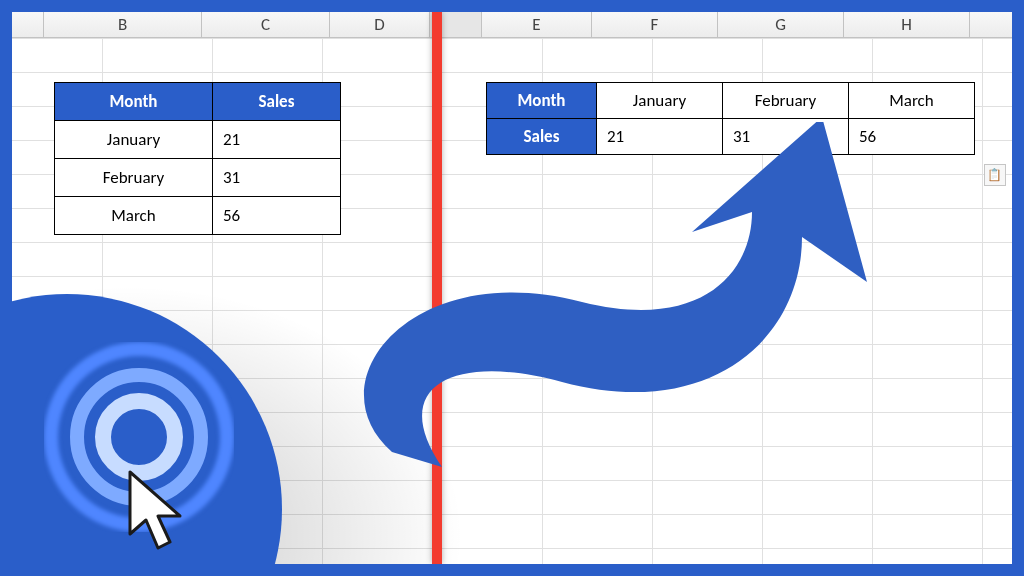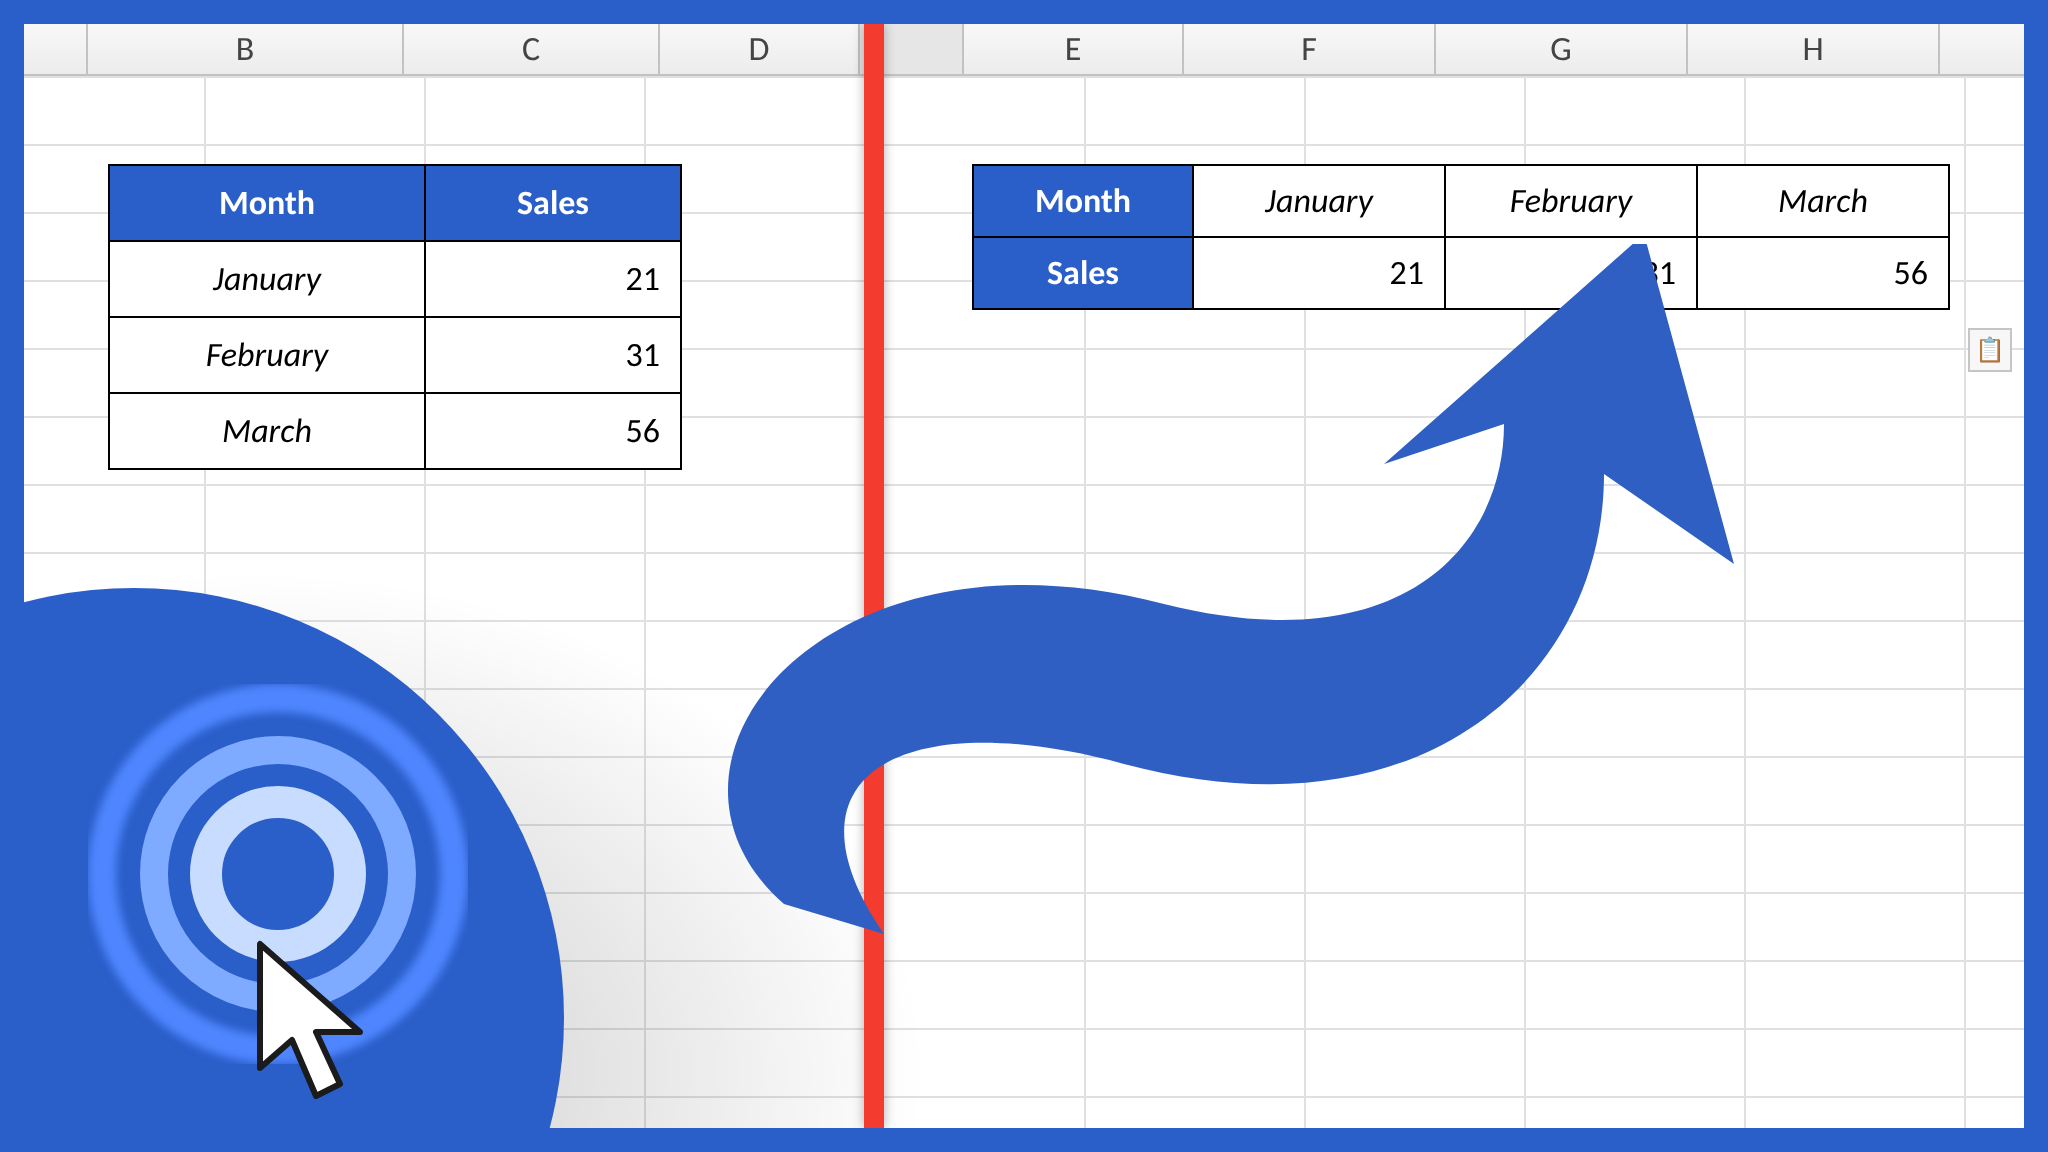--- a/index.html
+++ b/index.html
@@ -61,22 +61,22 @@
     padding: 3px 10px;
     height: 38px;
     background: #fff;
   }
   .table .hdr {
     background: #2a5ec9;
     color: #fff;
     font-weight: 700;
     text-align: center;
   }
-  .table .num { text-align: right; font-weight: 400; }
-  .table .txt { text-align: center; font-style: italic; }
+  .table .num { text-align: left; font-weight: 400; }
+  .table .txt { text-align: center; }
 
   .left-table { top: 70px; left: 42px; }
   .left-table td, .left-table th { width: 128px; }
   .left-table .c1 { width: 158px; }
 
   .right-table { top: 70px; left: 474px; }
   .right-table td, .right-table th { width: 126px; height: 36px; }
   .right-table .c0 { width: 110px; }
 
   

